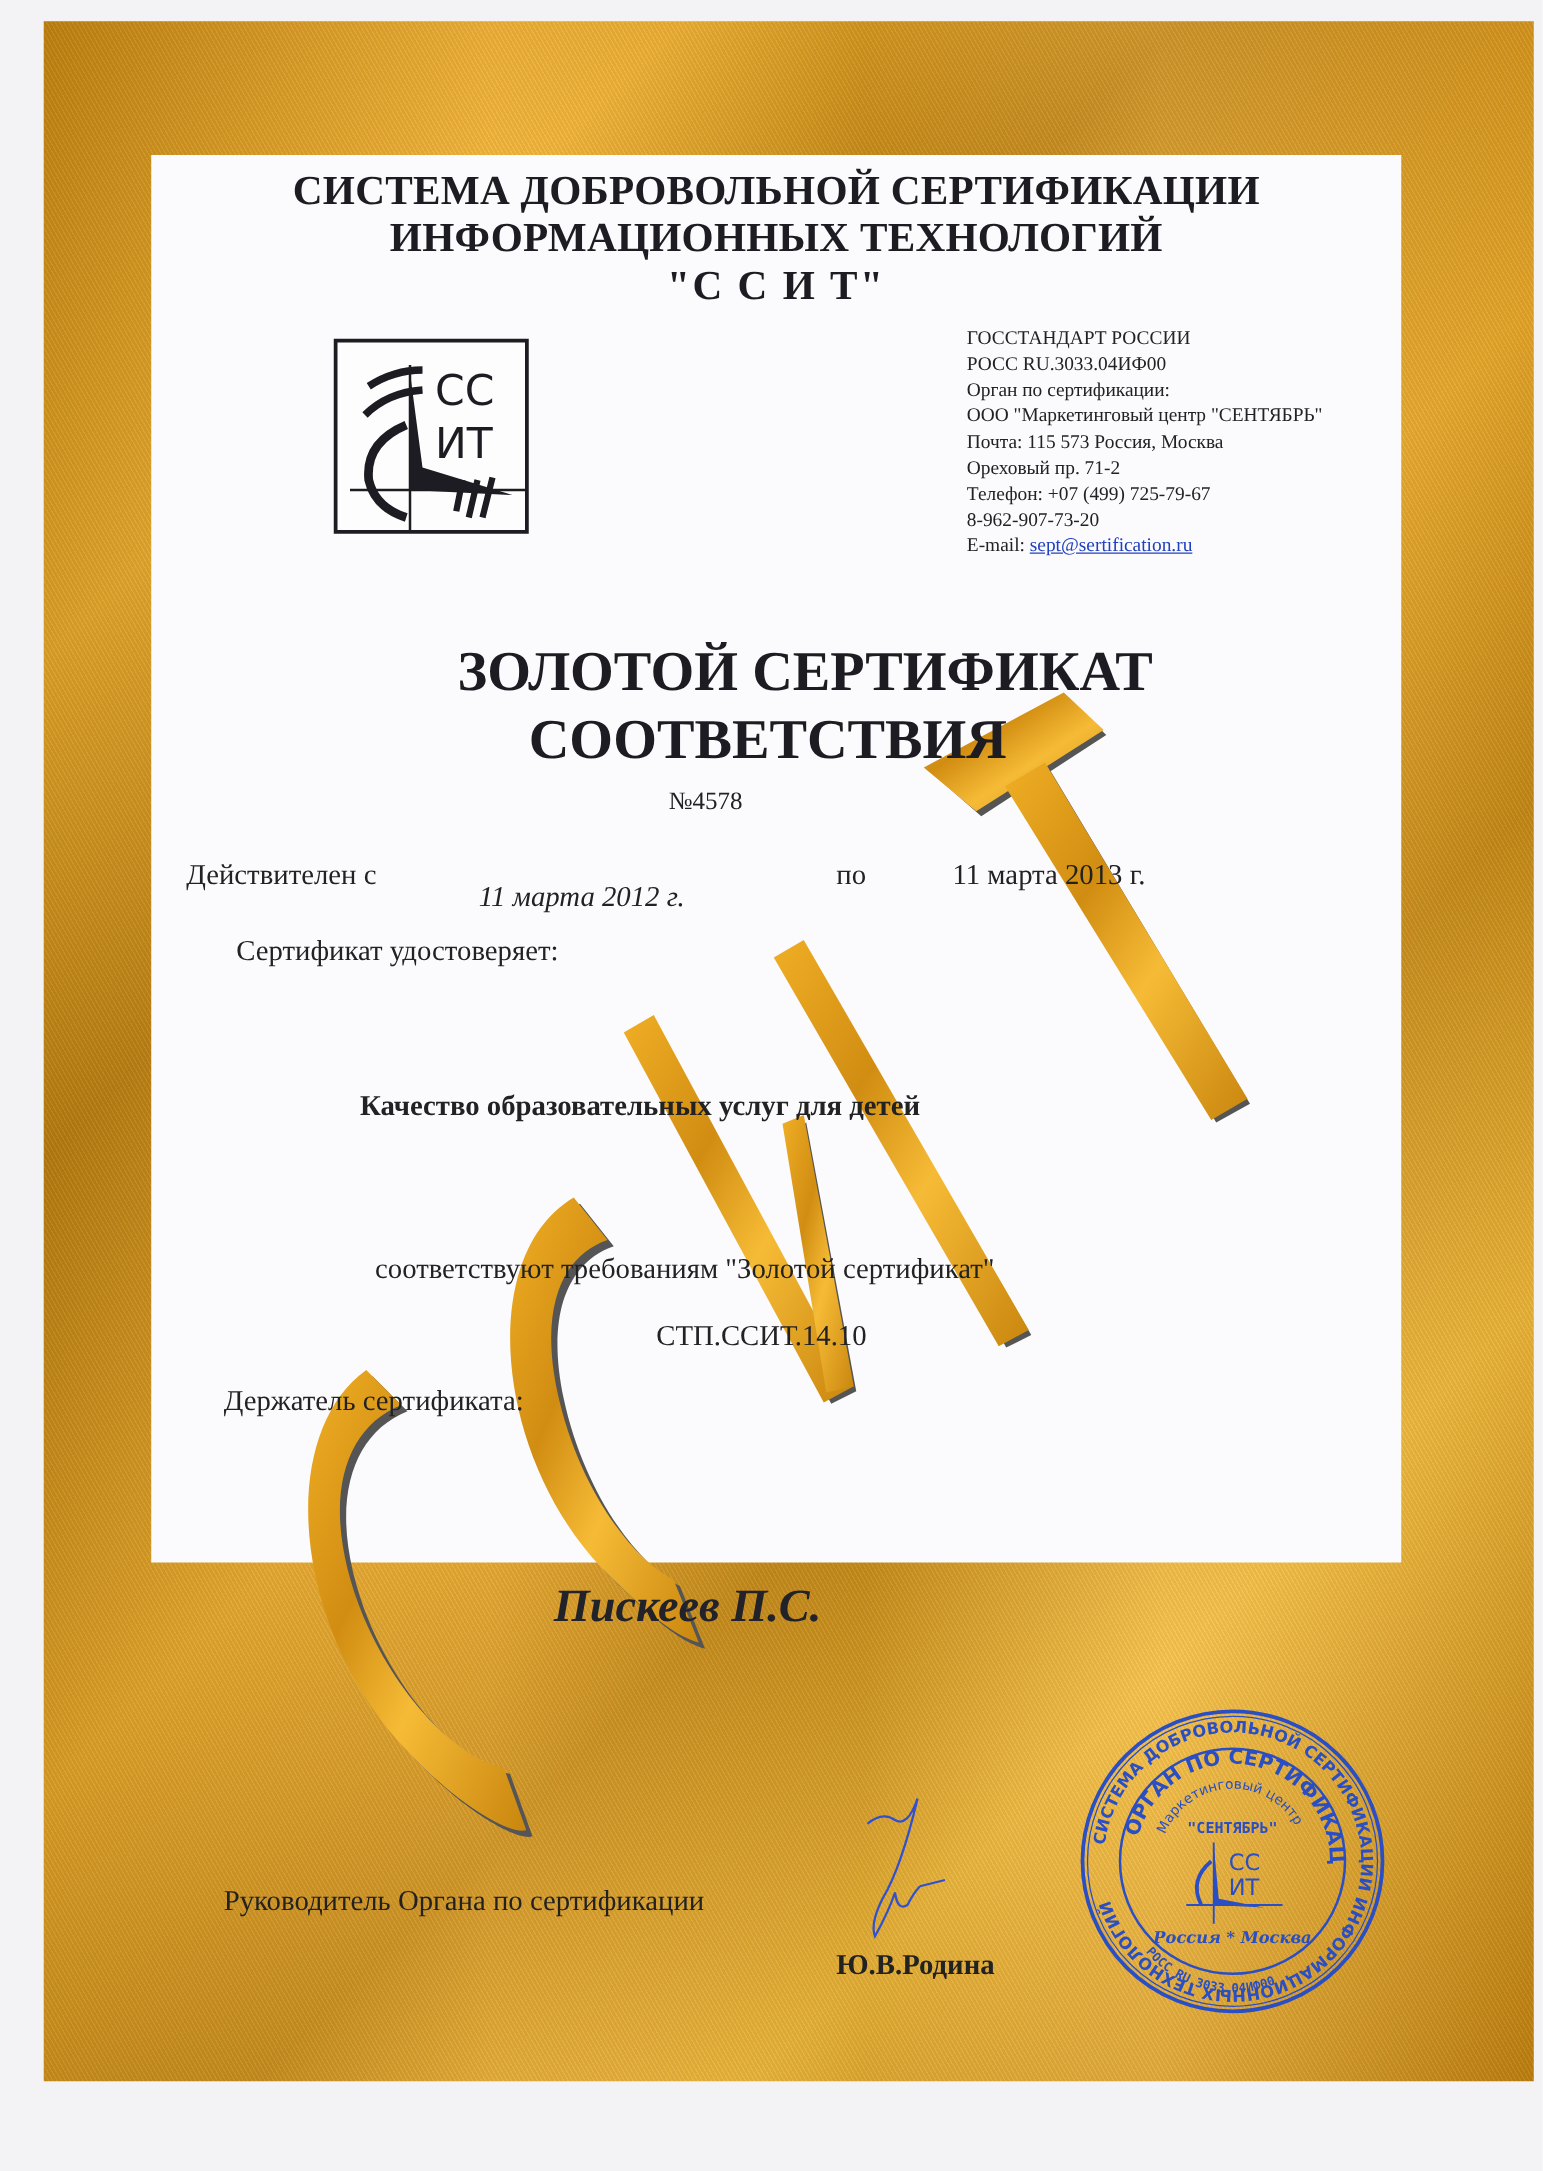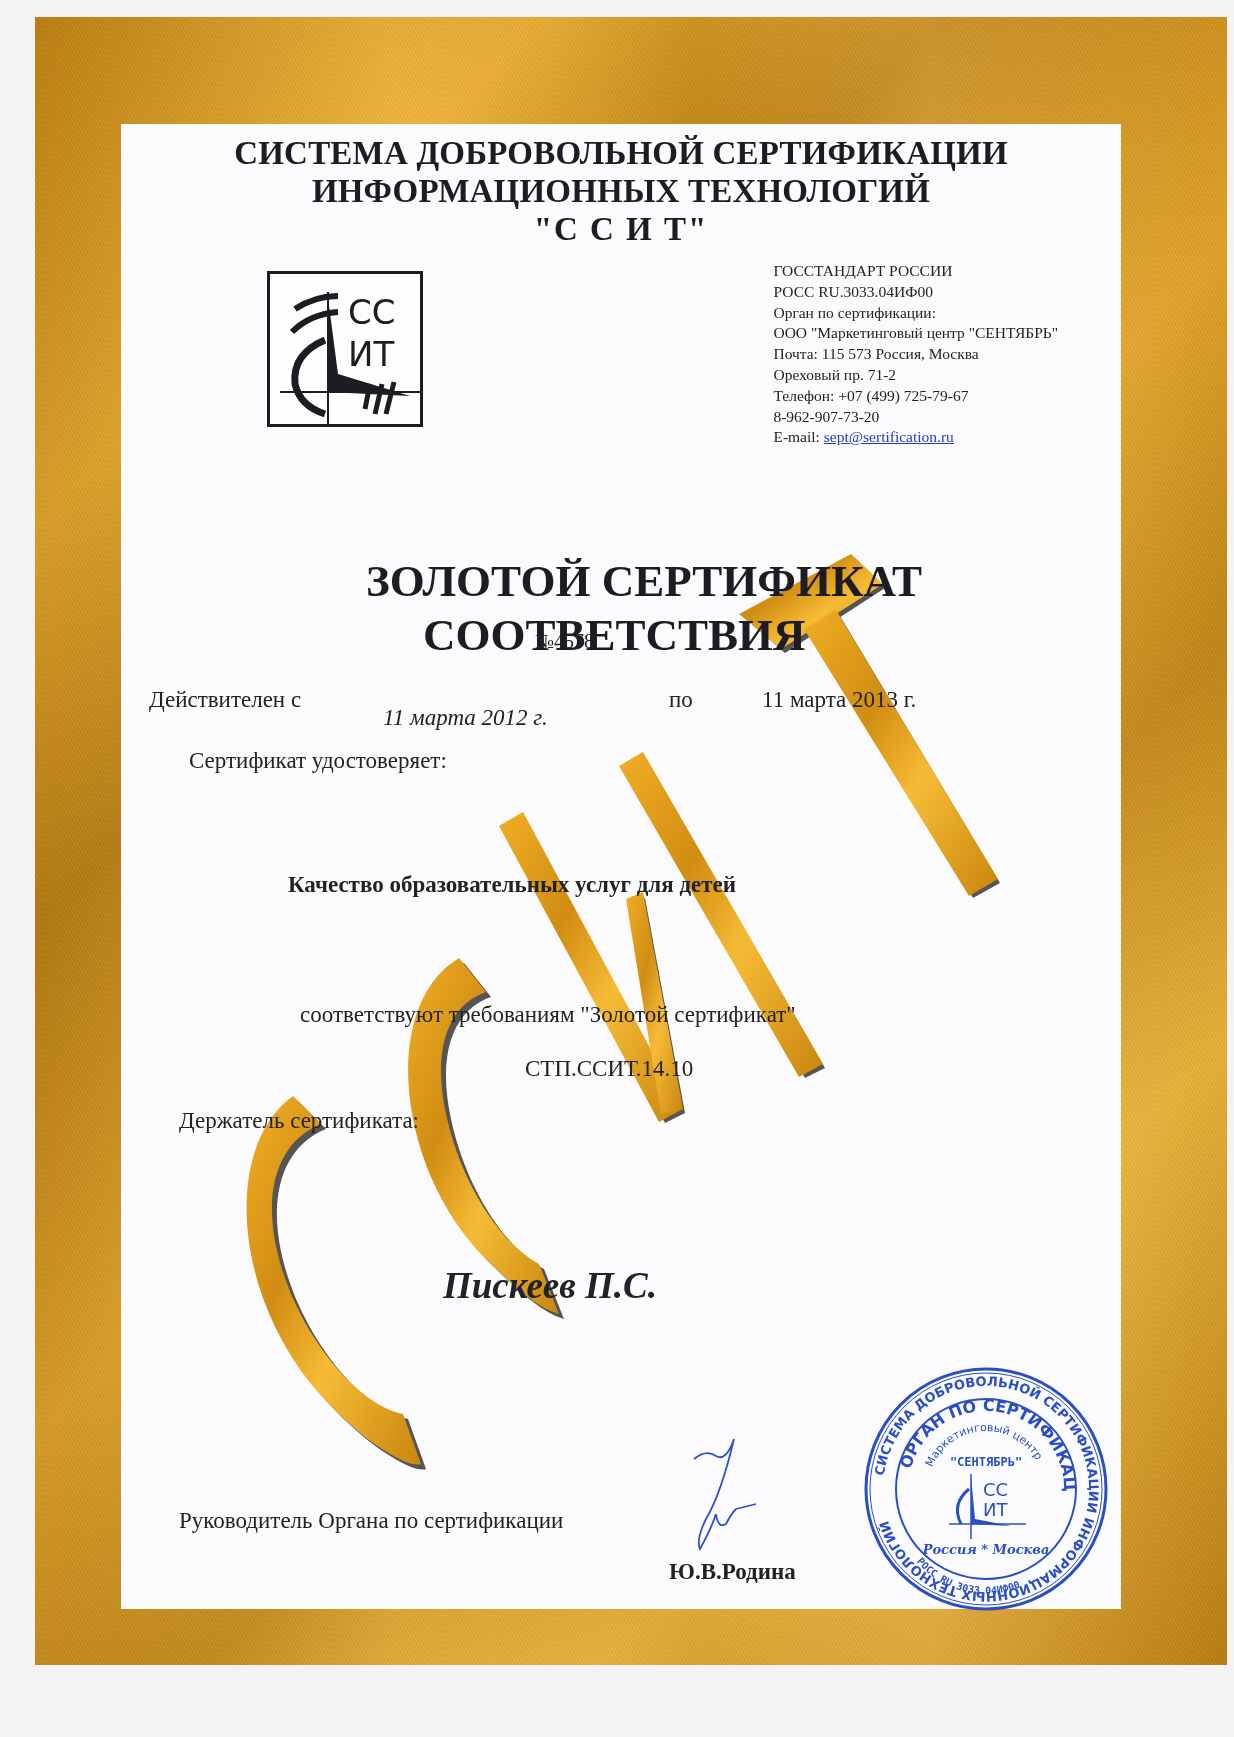--- a/index.html
+++ b/index.html
@@ -14,41 +14,41 @@
       position: absolute; left: 35px; top: 17px; width: 1192px; height: 1648px;
       background:
         repeating-linear-gradient(60deg, rgba(255,255,255,0.06) 0 1px, rgba(0,0,0,0.05) 1px 3px),
         linear-gradient(135deg, #d48f12 0%, #f4b22c 18%, #c98811 32%, #f1ae2a 50%, #cf8f16 64%, #f7bd3a 78%, #c88610 100%);
     }
     .gold-frame::after {
       content: ""; position: absolute; inset: 0;
       background: linear-gradient(90deg, rgba(0,0,0,0.10) 0%, rgba(255,255,255,0.08) 30%, rgba(0,0,0,0.08) 55%, rgba(255,255,255,0.10) 75%, rgba(0,0,0,0.06) 100%);
     }
     .paper {
-      position: absolute; left: 121px; top: 124px; width: 1000px; height: 1485px;
+      position: absolute; left: 121px; top: 124px; width: 1000px; height: 1126px;
       background: #fbfbfd;
       z-index: 2;
     }
     .abs { position: absolute; }
     .header-title {
       left: 0; width: 1000px; text-align: center;
       font-weight: bold; font-size: 33px; line-height: 38px;
       letter-spacing: 0.2px; color: #1c1c22;
     }
     .logo-box {
       left: 146px; top: 147px; width: 150px; height: 150px;
       border: 3px solid #1c1c22; background: #fdfdfd;
     }
     .contact {
       right: 63px; top: 137px; text-align: left;
       font-size: 15.5px; line-height: 20.8px; color: #222;
     }
     .contact .email-link { color: #2040c0; text-decoration: underline; }
     .main-title {
-      font-weight: bold; font-size: 45px; line-height: 54px; color: #1c1c22; margin-top: 44px;
+      font-weight: bold; font-size: 45px; line-height: 54px; color: #1c1c22;
     }
     .body-text { font-size: 23px; color: #222; white-space: nowrap; }
     .bold { font-weight: bold; }
     .holder-name {
       font-weight: bold; font-style: italic; font-size: 37px; color: #22222a;
     }
     .watermark {
       position: absolute; left: 0; top: 0; width: 1000px; height: 1485px;
       z-index: 1; pointer-events: none;
     }

